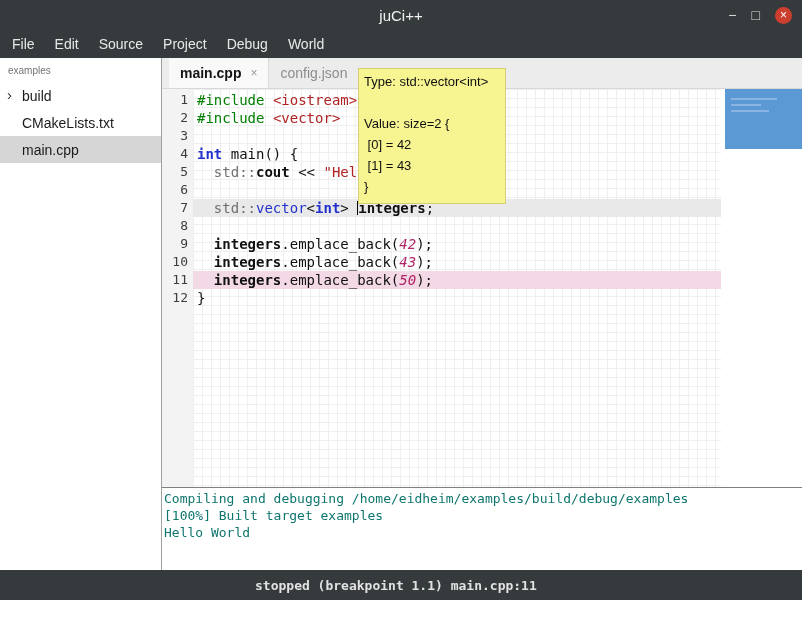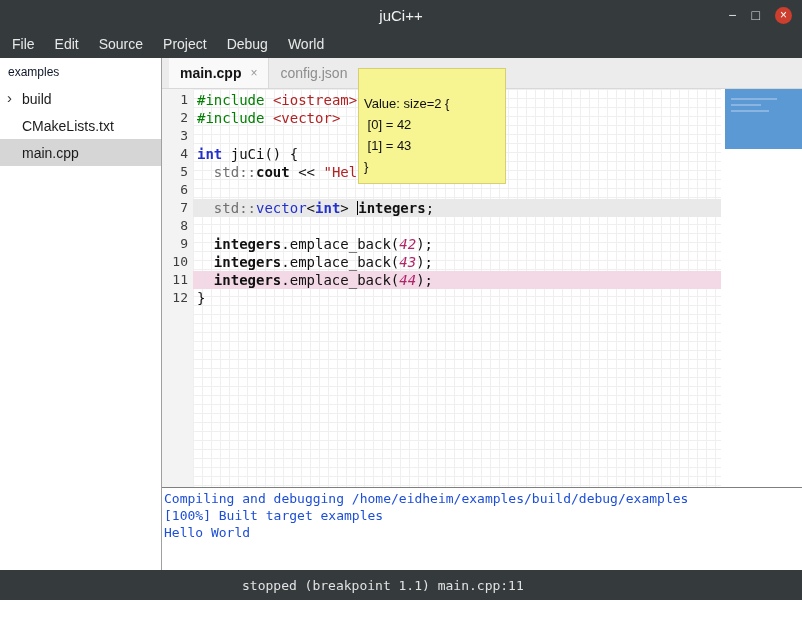--- a/index.html
+++ b/index.html
@@ -13,21 +13,21 @@
   .ctrl{color:#dcdcdc;font-size:14px;line-height:1;}
   .ctrl-close{width:17px;height:17px;border-radius:50%;background:var(--close_button);color:#fff;
               display:flex;align-items:center;justify-content:center;font-size:12px;line-height:1;}
   .menubar{flex:0 0 28px;background:var(--chrome_bg);display:flex;align-items:flex-start;padding-left:2px;}
   .menu-item{color:#e8e8e8;font-size:14px;padding:0 10px;height:28px;display:flex;align-items:center;}
 
   
   .main{flex:1;display:flex;min-height:0;}
   .sidebar{flex:0 0 161px;width:161px;border-right:1px solid #a0a0a0;background:#fff;
            display:flex;flex-direction:column;}
-  .sidebar-header{color:#0f172a;font-size:12px;padding:7px 8px 6px 8px;}
+  .sidebar-header{color:#737373;font-size:10px;padding:7px 8px 6px 8px;}
   .tree-item{height:27px;display:flex;align-items:center;font-size:14px;color:#1b1b1b;
              padding-left:22px;position:relative;}
   .tree-item.selected{background:var(--selected_item_bg);}
   .chevron{position:absolute;left:7px;top:4px;font-size:15px;color:#333;}
 
   .right{flex:1;display:flex;flex-direction:column;position:relative;min-width:0;}
 
   
   .tabbar{flex:0 0 30px;background:#ececec;display:flex;align-items:stretch;padding-left:7px;
           border-bottom:1px solid #d8d8d8;}
@@ -63,28 +63,28 @@
 
   
   .tooltip{position:absolute;left:196px;top:10px;width:148px;z-index:5;background:var(--tooltip_bg);
            border:1px solid #d6cf76;color:#101010;font-size:13px;box-sizing:border-box;}
   .tooltip-type{padding:5px 5px 0 5px;white-space:nowrap;}
   .tooltip-value{margin-top:24px;padding:0 5px 6px 5px;}
   .tooltip-value div{line-height:21px;white-space:pre;}
 
   
   .output{flex:1;border-top:1px solid #7f7f7f;background:#fff;padding:2px 0 0 2px;overflow:hidden;}
-  .output-line{font-family:"DejaVu Sans Mono",monospace;font-size:13px;color:#1d4ed8;
+  .output-line{font-family:"DejaVu Sans Mono",monospace;font-size:13px;color:#0f766e;
                line-height:17px;white-space:pre;}
 
   
   .statusbar{flex:0 0 30px;background:var(--chrome_bg);position:relative;
              font-family:"DejaVu Sans Mono",monospace;font-size:13px;color:#e2e2e2;}
   .status-left{position:absolute;left:5px;top:8px;}
-  .status-center{position:absolute;left:242px;top:8px;}
+  .status-center{position:absolute;left:255px;top:8px;font-weight:bold;}
 </style>
 </head>
 <body>
 
 <div class="window">
 
   <div class="titlebar">
     <div class="title">juCi++</div>
     <div class="controls">
       <span class="ctrl">−</span>
@@ -144,40 +144,41 @@
             <div class="ln">8</div>
             <div class="ln">9</div>
             <div class="ln">10</div>
             <div class="ln">11</div>
             <div class="ln">12</div>
           </div>
         <div class="code">
             <div class="code-line"><span class="tok-pp">#include</span><span> </span><span class="tok-inc">&lt;iostream&gt;</span></div>
             <div class="code-line"><span class="tok-pp">#include</span><span> </span><span class="tok-inc">&lt;vector&gt;</span></div>
             <div class="code-line"></div>
-            <div class="code-line"><span class="tok-kw">int</span><span> juCi() {</span></div>
+            <div class="code-line"><span class="tok-kw">int</span><span> main() {</span></div>
             <div class="code-line"><span>  </span><span class="tok-ns">std</span><span class="tok-ns">::</span><span class="tok-bold">cout</span><span> &lt;&lt; </span><span class="tok-str">"Hel</span></div>
             <div class="code-line"></div>
             <div class="code-line hl-current"><span>  </span><span class="tok-ns">std</span><span class="tok-ns">::</span><span class="tok-type">vector</span><span>&lt;</span><span class="tok-kw">int</span><span>&gt;</span><span> </span><span class="caret"></span><span class="tok-bold">integers</span><span>;</span></div>
             <div class="code-line"></div>
             <div class="code-line"><span>  </span><span class="tok-bold">integers</span><span>.emplace_back(</span><span class="tok-num">42</span><span>);</span></div>
             <div class="code-line"><span>  </span><span class="tok-bold">integers</span><span>.emplace_back(</span><span class="tok-num">43</span><span>);</span></div>
-            <div class="code-line hl-stopped"><span>  </span><span class="tok-bold">integers</span><span>.emplace_back(</span><span class="tok-num">44</span><span>);</span></div>
+            <div class="code-line hl-stopped"><span>  </span><span class="tok-bold">integers</span><span>.emplace_back(</span><span class="tok-num">50</span><span>);</span></div>
             <div class="code-line"><span>}</span></div>
           </div>
         <div class="overview">
           <div class="overview-rect">
             <div class="ov-line" style="top:9px;width:46px;"></div>
             <div class="ov-line" style="top:15px;width:30px;"></div>
             <div class="ov-line" style="top:21px;width:38px;"></div>
           </div>
         </div>
       </div>
 
       <div class="tooltip">
+        <div class="tooltip-type">Type: std::vector&lt;int&gt;</div>
         <div class="tooltip-value">
             <div>Value: size=2 {</div>
             <div> [0] = 42</div>
             <div> [1] = 43</div>
             <div>}</div>
           </div>
       </div>
 
       <div class="output">
           <div class="output-line">Compiling and debugging /home/eidheim/examples/build/debug/examples</div>

